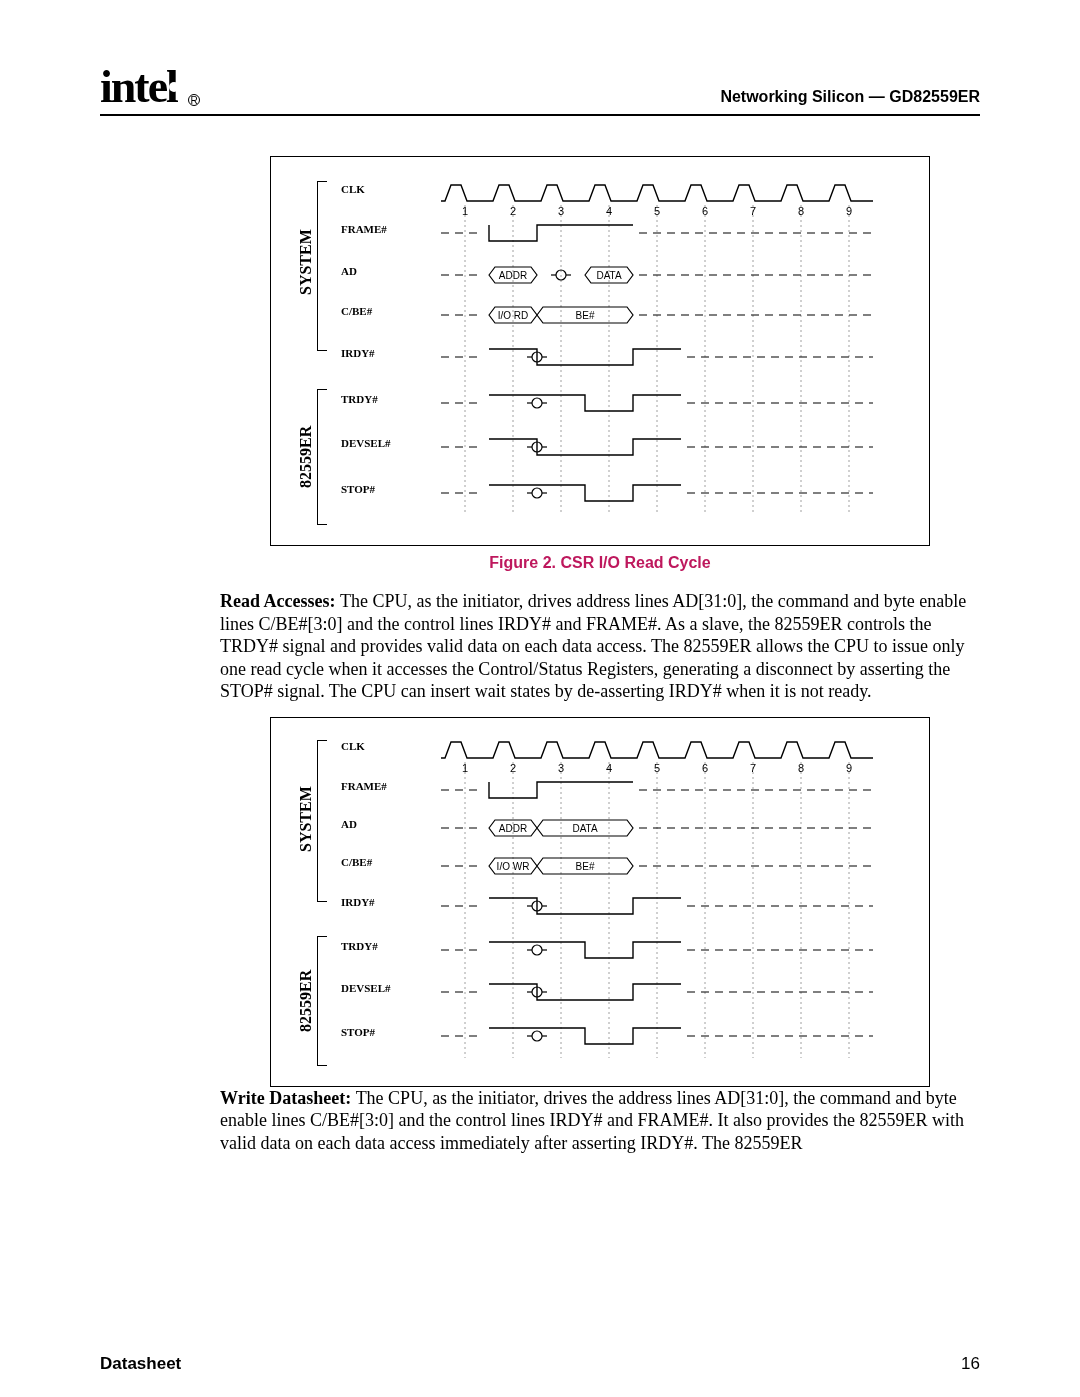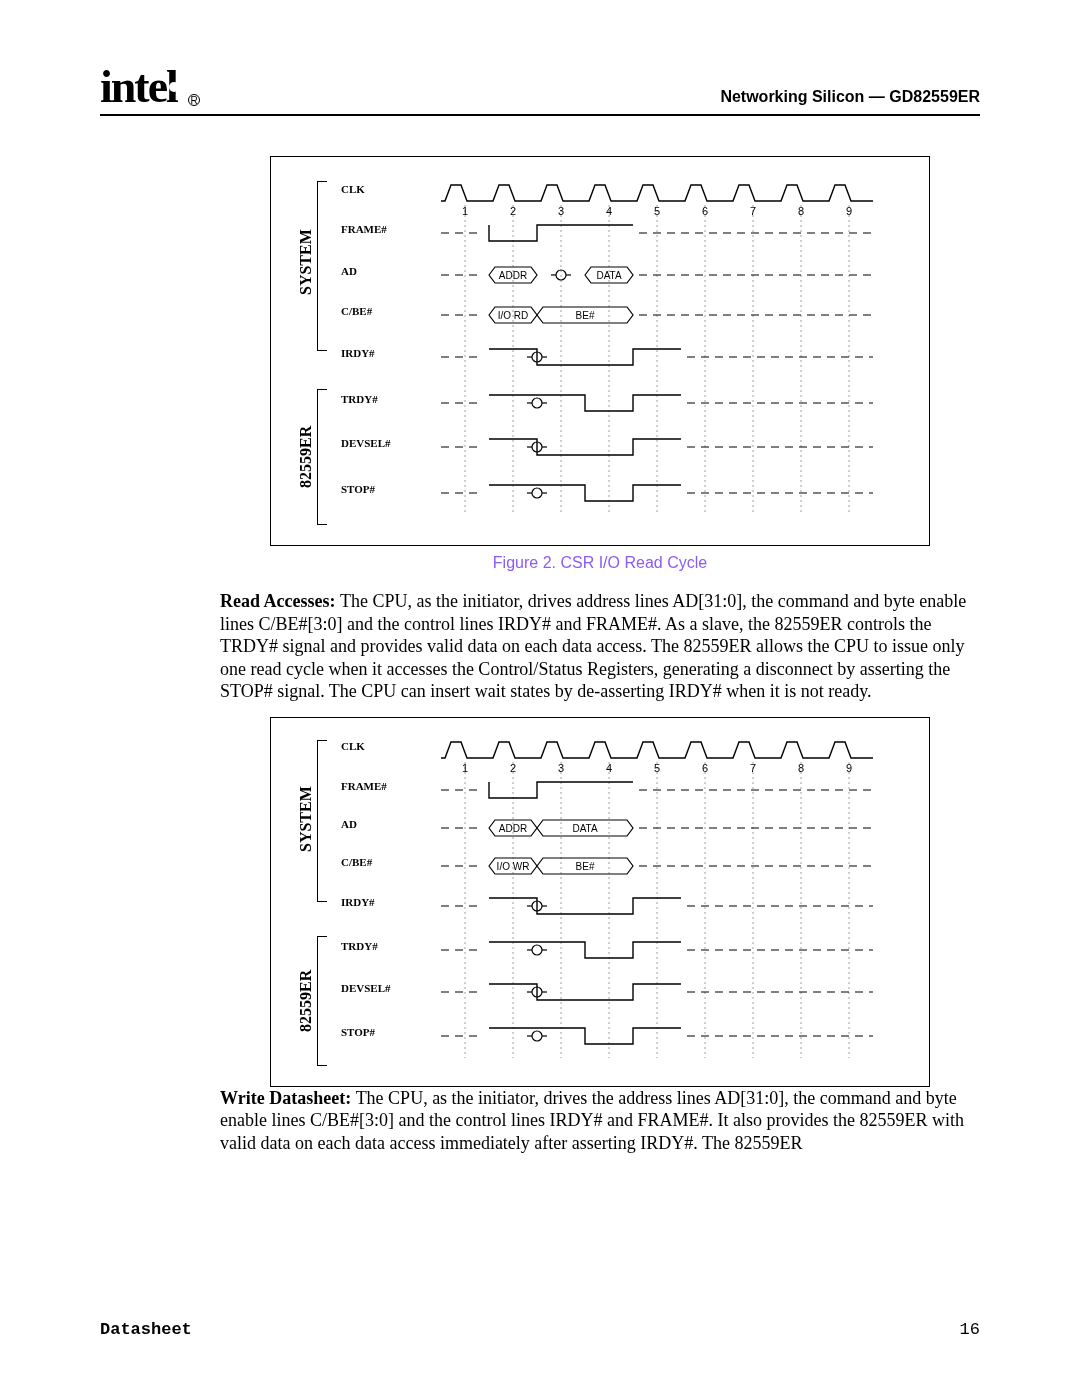--- a/index.html
+++ b/index.html
@@ -31,22 +31,22 @@
   }
   .doctitle {
     font-family:Arial, Helvetica, sans-serif; font-weight:bold;
     font-size:16px; text-align:right;
   }
   .hr { border:none; border-top:2px solid #000; margin-bottom:40px; }
   .content { margin-left:120px; width:760px; }
   .para { font-size:18px; line-height:1.25; margin-bottom:14px; }
   .bold-lead { font-weight:bold; }
   .fig-caption {
-    text-align:center; color:#8b5cf6;
-    font-family:Arial, Helvetica, sans-serif; font-weight:normal;
+    text-align:center; color:#be185d;
+    font-family:Arial, Helvetica, sans-serif; font-weight:bold;
     font-size:16px; margin:8px 0 18px 0;
   }
   .figure {
     border:1px solid #000; margin:6px auto 0 auto; width:660px;
     position:relative; background:#fff;
   }
   .fig1 { height:390px; }
   .fig2 { height:370px; }
   .vlabel {
     position:absolute;
@@ -265,16 +265,16 @@
         </svg>
     </div>
 
     <p class="para">
       <span class="bold-lead">Write Datasheet: </span><span>The CPU, as the initiator, drives the address lines AD[31:0], the command and byte enable lines C/BE#[3:0] and the control lines IRDY# and FRAME#. It also provides the 82559ER with valid data on each data access immediately after asserting IRDY#. The 82559ER</span>
     </p>
 
   </div>
 </div>
 
-<div class="footer" style="top:1320px;font-family:Liberation Mono, monospace;">
+<div class="footer" style="top:1354px;">
   <span class="ds">Datasheet</span>
   <span>16</span>
 </div>
 
 </body></html>

